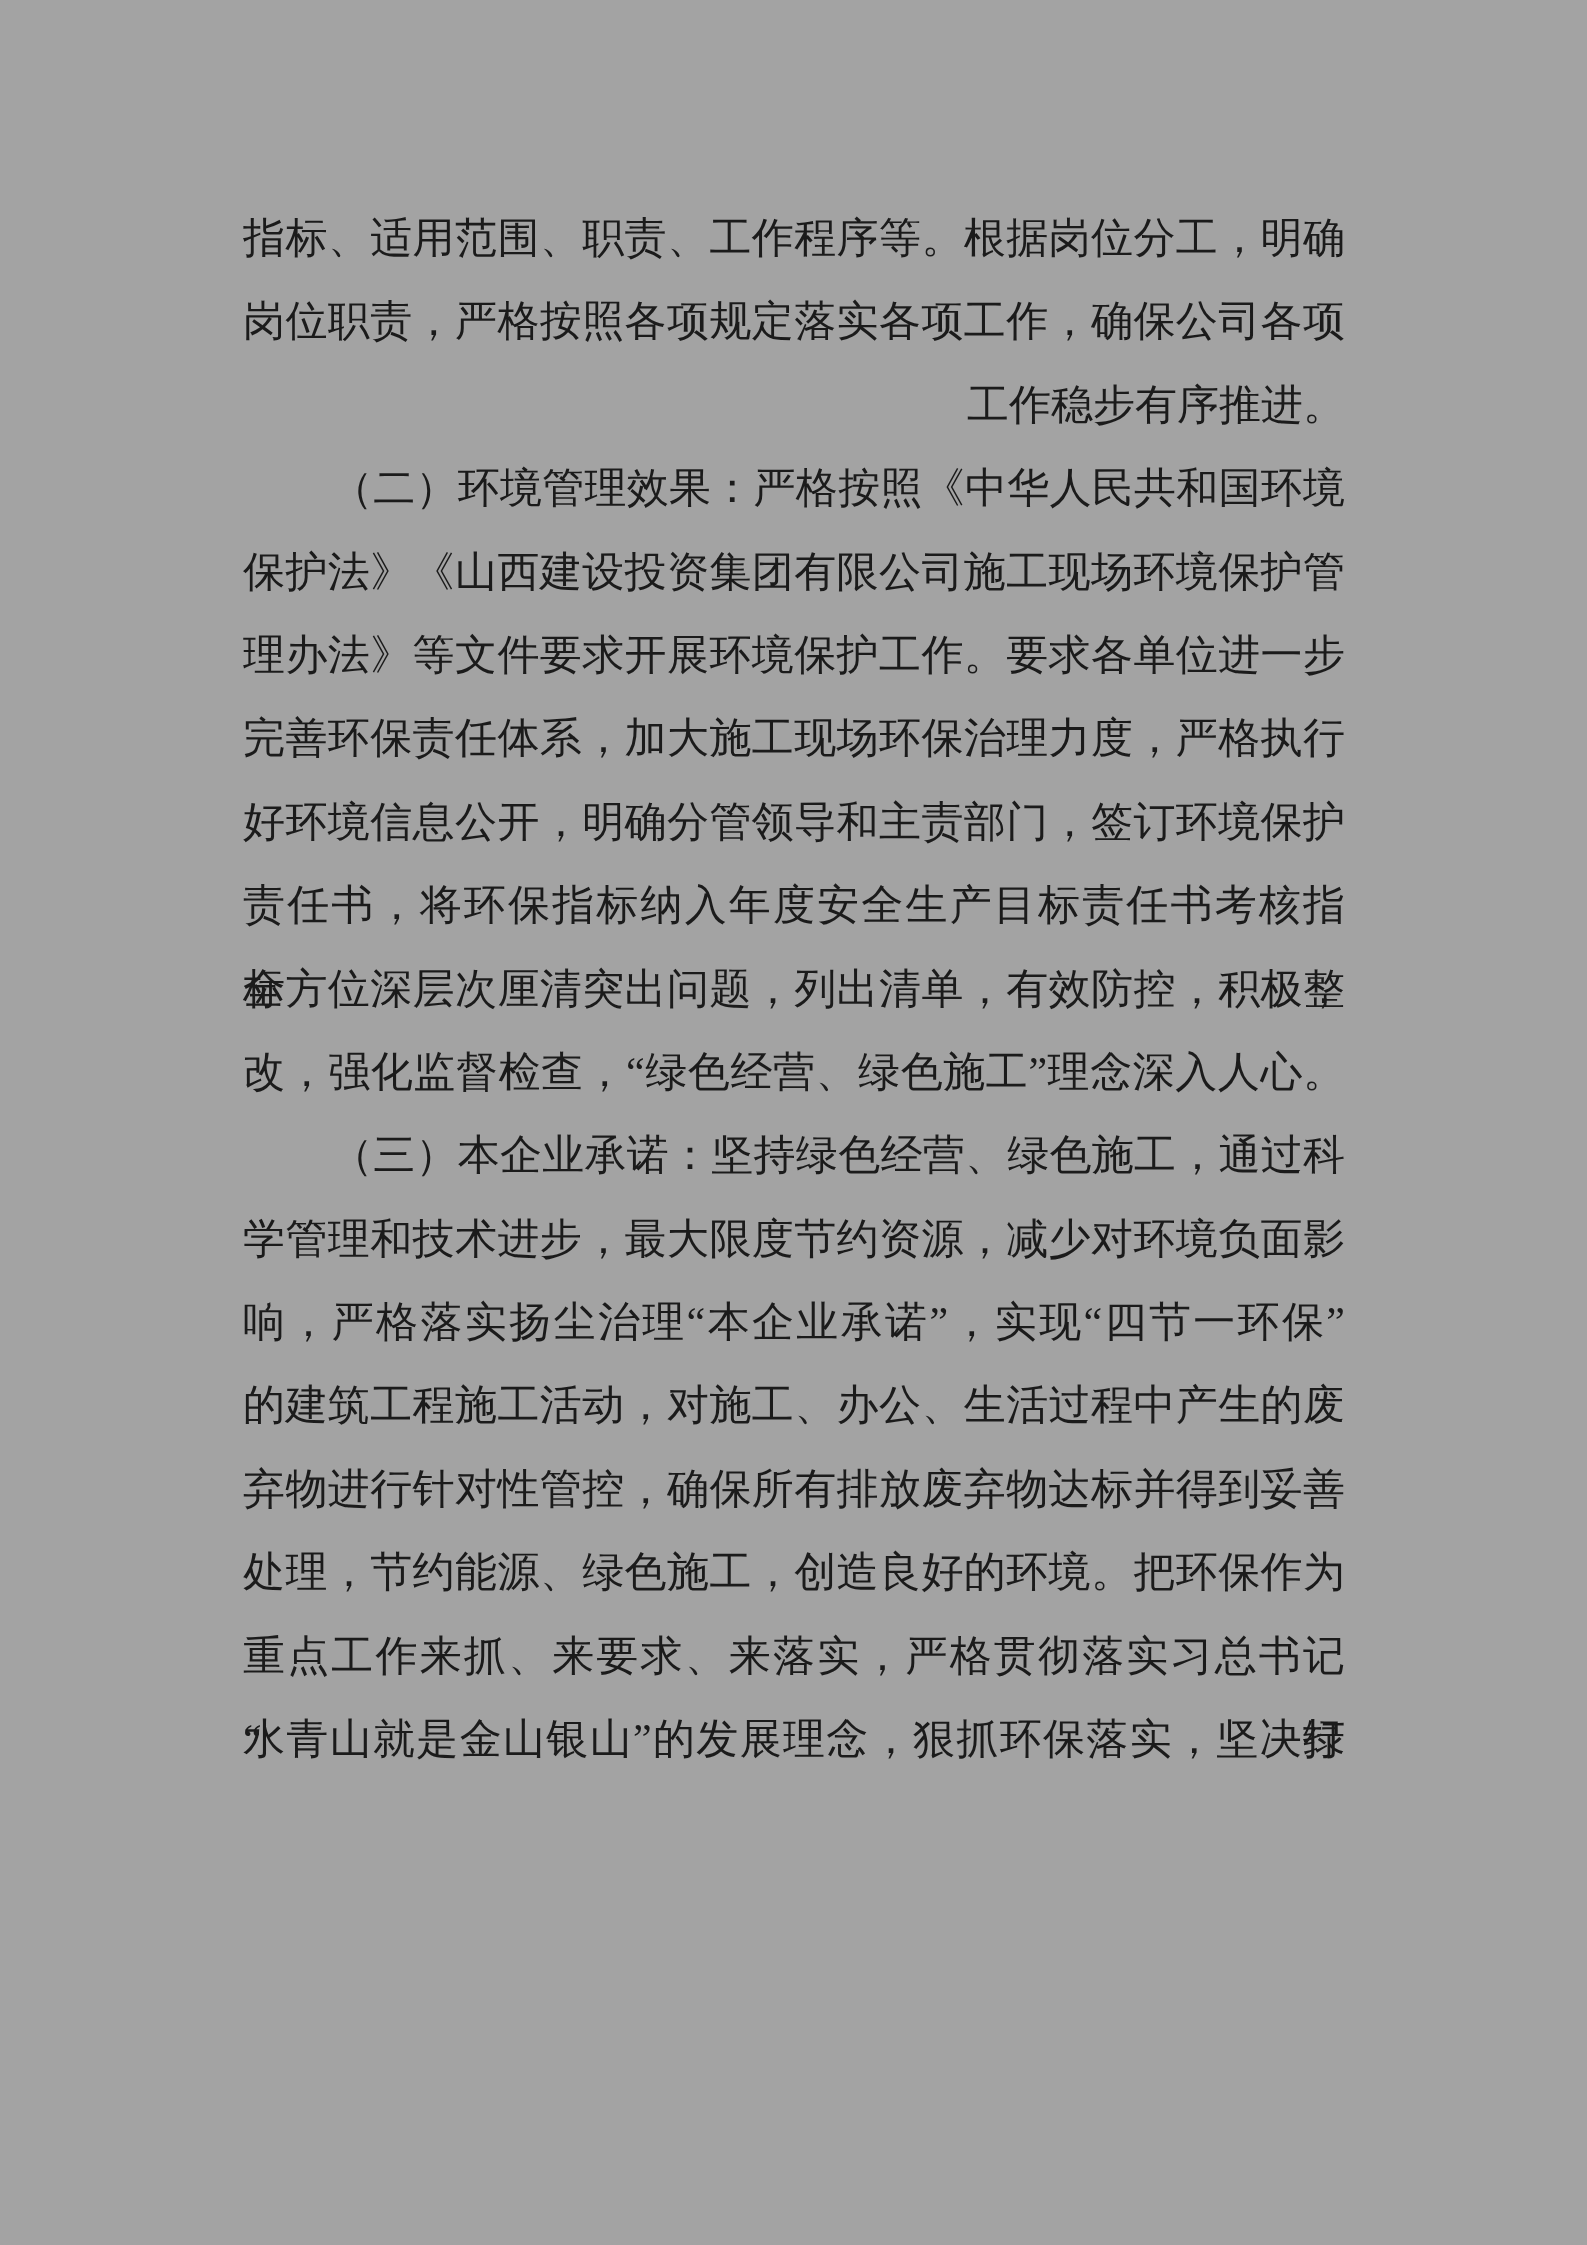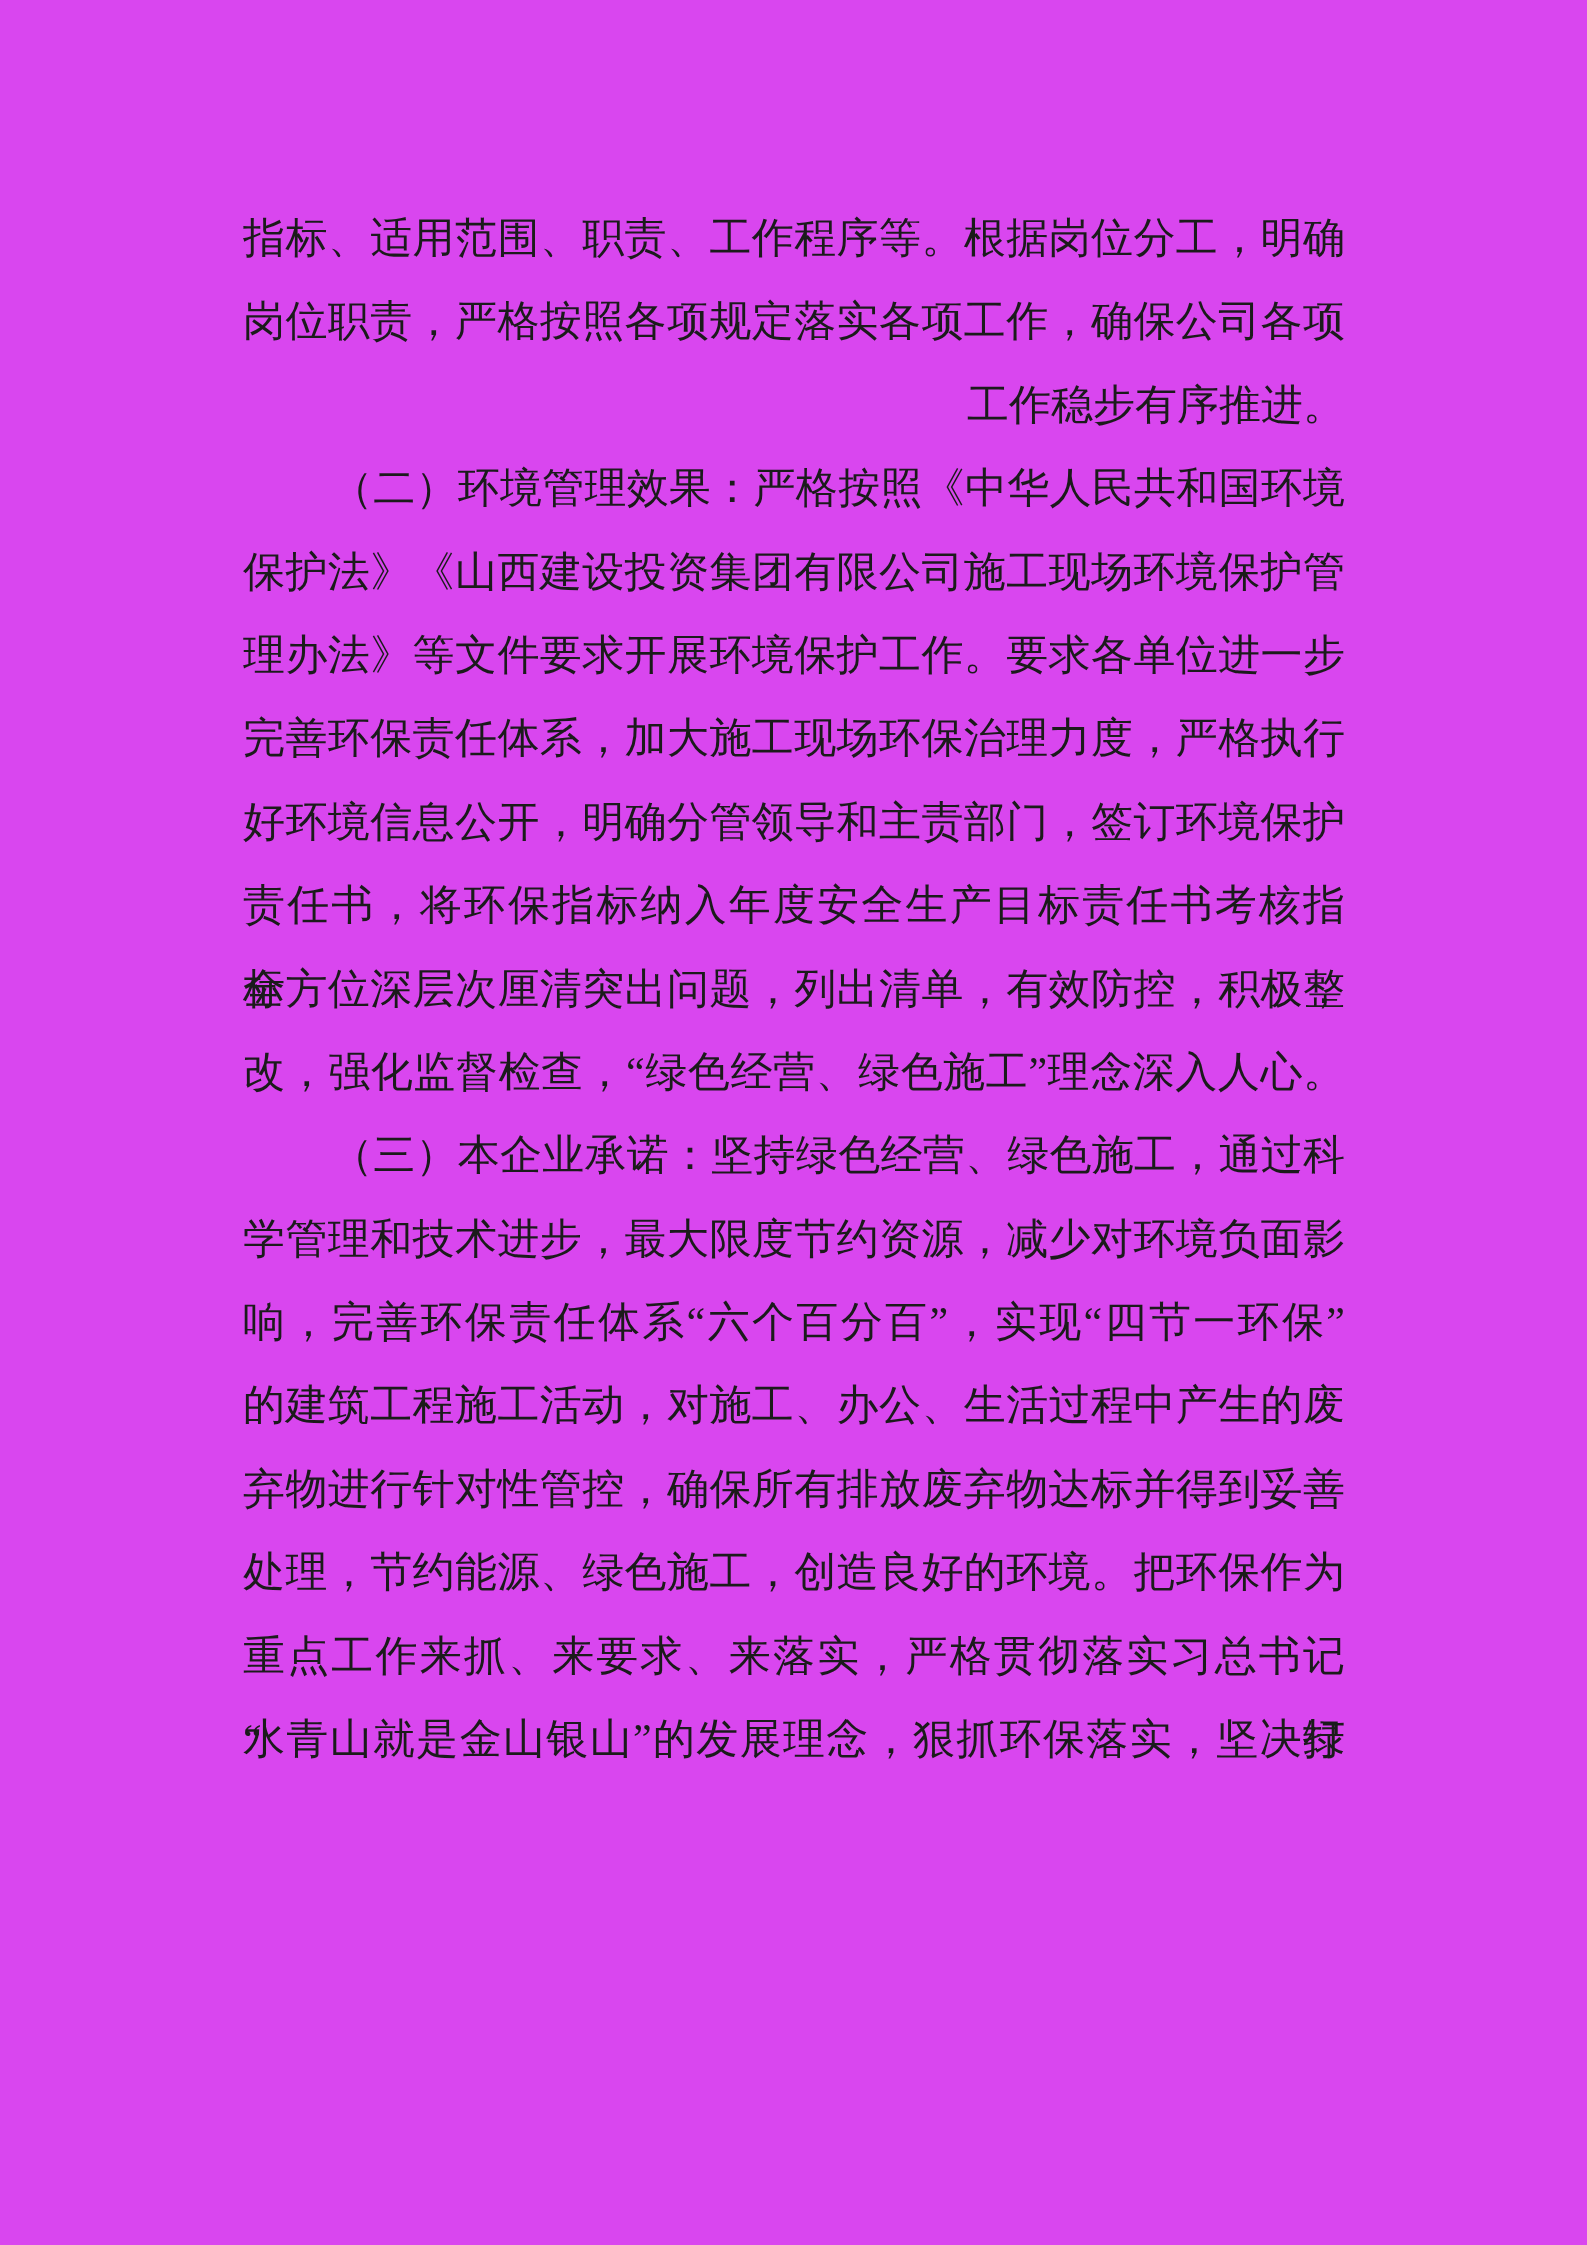--- a/index.html
+++ b/index.html
@@ -4,21 +4,21 @@
 <style>
   html, body {
     margin: 0;
     padding: 0;
     background: #e9e9e9;
   }
   .page {
     position: relative;
     width: 1587px;
     height: 2245px;
-    background: #d946ef;
+    background: #a3a3a3;
     overflow: hidden;
     font-family: "Liberation Serif", "DejaVu Serif", serif;
   }
   .text-block {
     position: absolute;
     left: 243px;
     top: 197px;
     width: 1102px;
     color: #1b1b1b;
     font-size: 42px;
@@ -66,21 +66,21 @@
       <p class="line justify">完善环保责任体系，加大施工现场环保治理力度，严格执行</p>
       <p class="line justify">好环境信息公开，明确分管领导和主责部门，签订环境保护</p>
       <p class="line justify">责任书，将环保指标纳入年度安全生产目标责任书考核指标，</p>
       <p class="line justify">全方位深层次厘清突出问题，列出清单，有效防控，积极整</p>
       <p class="line justify">改，强化监督检查，“绿色经营、绿色施工”理念深入人心。</p>
     </div>
 
     <div class="paragraph">
       <p class="line justify indent">（三）本企业承诺：坚持绿色经营、绿色施工，通过科</p>
       <p class="line justify">学管理和技术进步，最大限度节约资源，减少对环境负面影</p>
-      <p class="line justify">响，完善环保责任体系“六个百分百”，实现“四节一环保”</p>
+      <p class="line justify">响，严格落实扬尘治理“本企业承诺”，实现“四节一环保”</p>
       <p class="line justify">的建筑工程施工活动，对施工、办公、生活过程中产生的废</p>
       <p class="line justify">弃物进行针对性管控，确保所有排放废弃物达标并得到妥善</p>
       <p class="line justify">处理，节约能源、绿色施工，创造良好的环境。把环保作为</p>
       <p class="line justify">重点工作来抓、来要求、来落实，严格贯彻落实习总书记“绿</p>
       <p class="line justify">水青山就是金山银山”的发展理念，狠抓环保落实，坚决打</p>
     </div>
 
   </div>
 </div>
 

